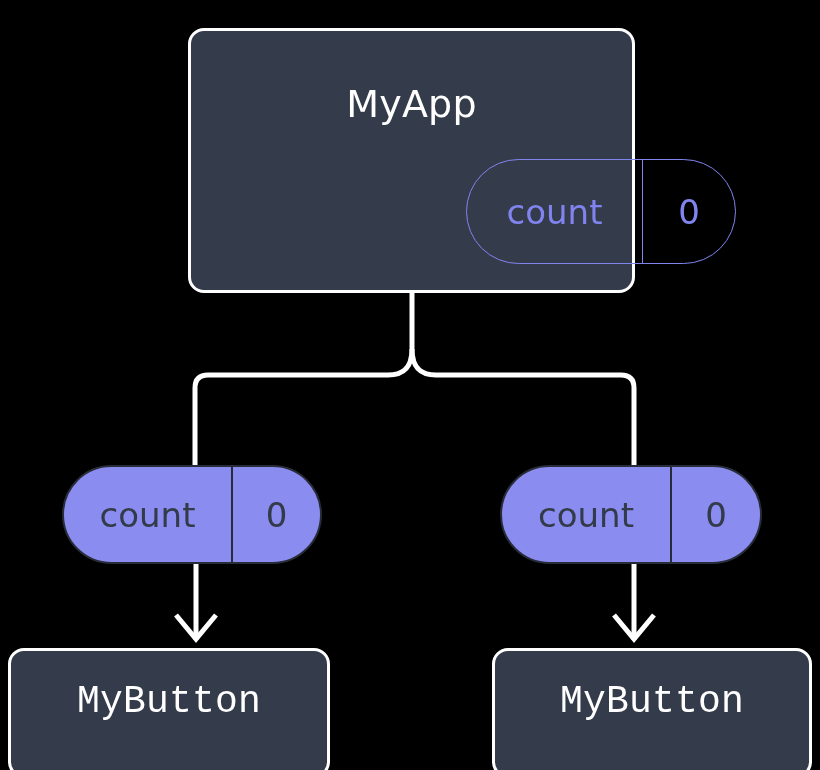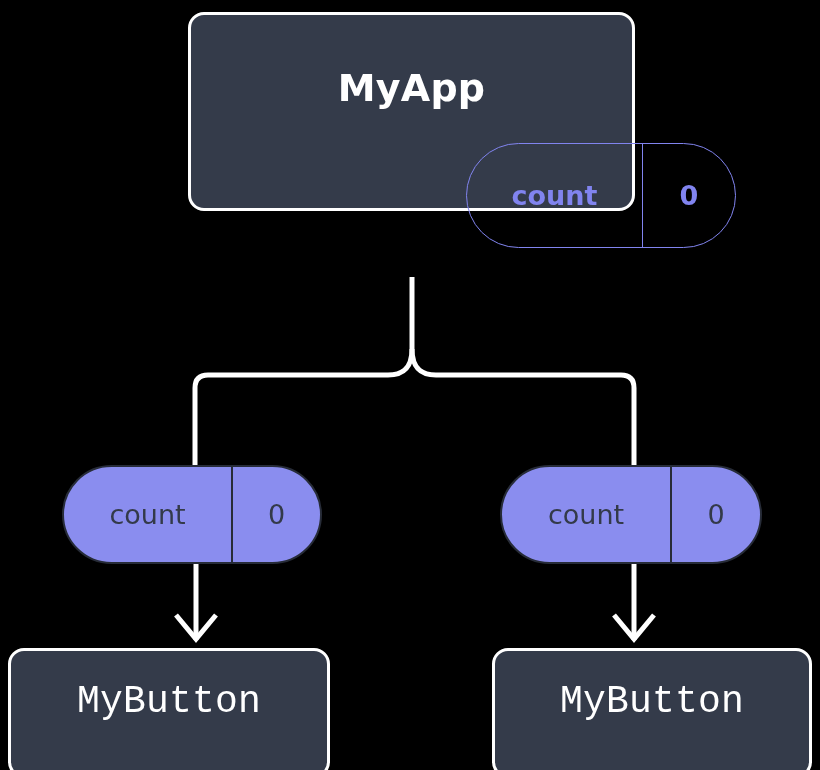--- a/index.html
+++ b/index.html
@@ -47,24 +47,23 @@
     color: #ffffff;
     font-size: 38px;
     line-height: 1;
     letter-spacing: 0.2px;
     white-space: nowrap;
   }
 
   
   #app-box {
     left: 188px;
-    top: 12px;
+    top: 28px;
     width: 447px;
-    height: 199px;
-    font-weight: bold;
+    height: 265px;
   }
   #app-box .node-title {
     top: 54px;
   }
 
   
   #button-box-left {
     left: 8px;
     top: 648px;
     width: 322px;
@@ -88,21 +87,21 @@
     display: flex;
     align-items: stretch;
     border-radius: 999px;
     overflow: hidden;
   }
   .pill-key,
   .pill-val {
     display: flex;
     align-items: center;
     justify-content: center;
-    font-size: 27px;
+    font-size: 34px;
     line-height: 1;
     white-space: nowrap;
   }
 
   
   .pill-outline {
     background: transparent;
     border: 1.6px solid #8184ef;
   }
   .pill-outline .pill-key,

